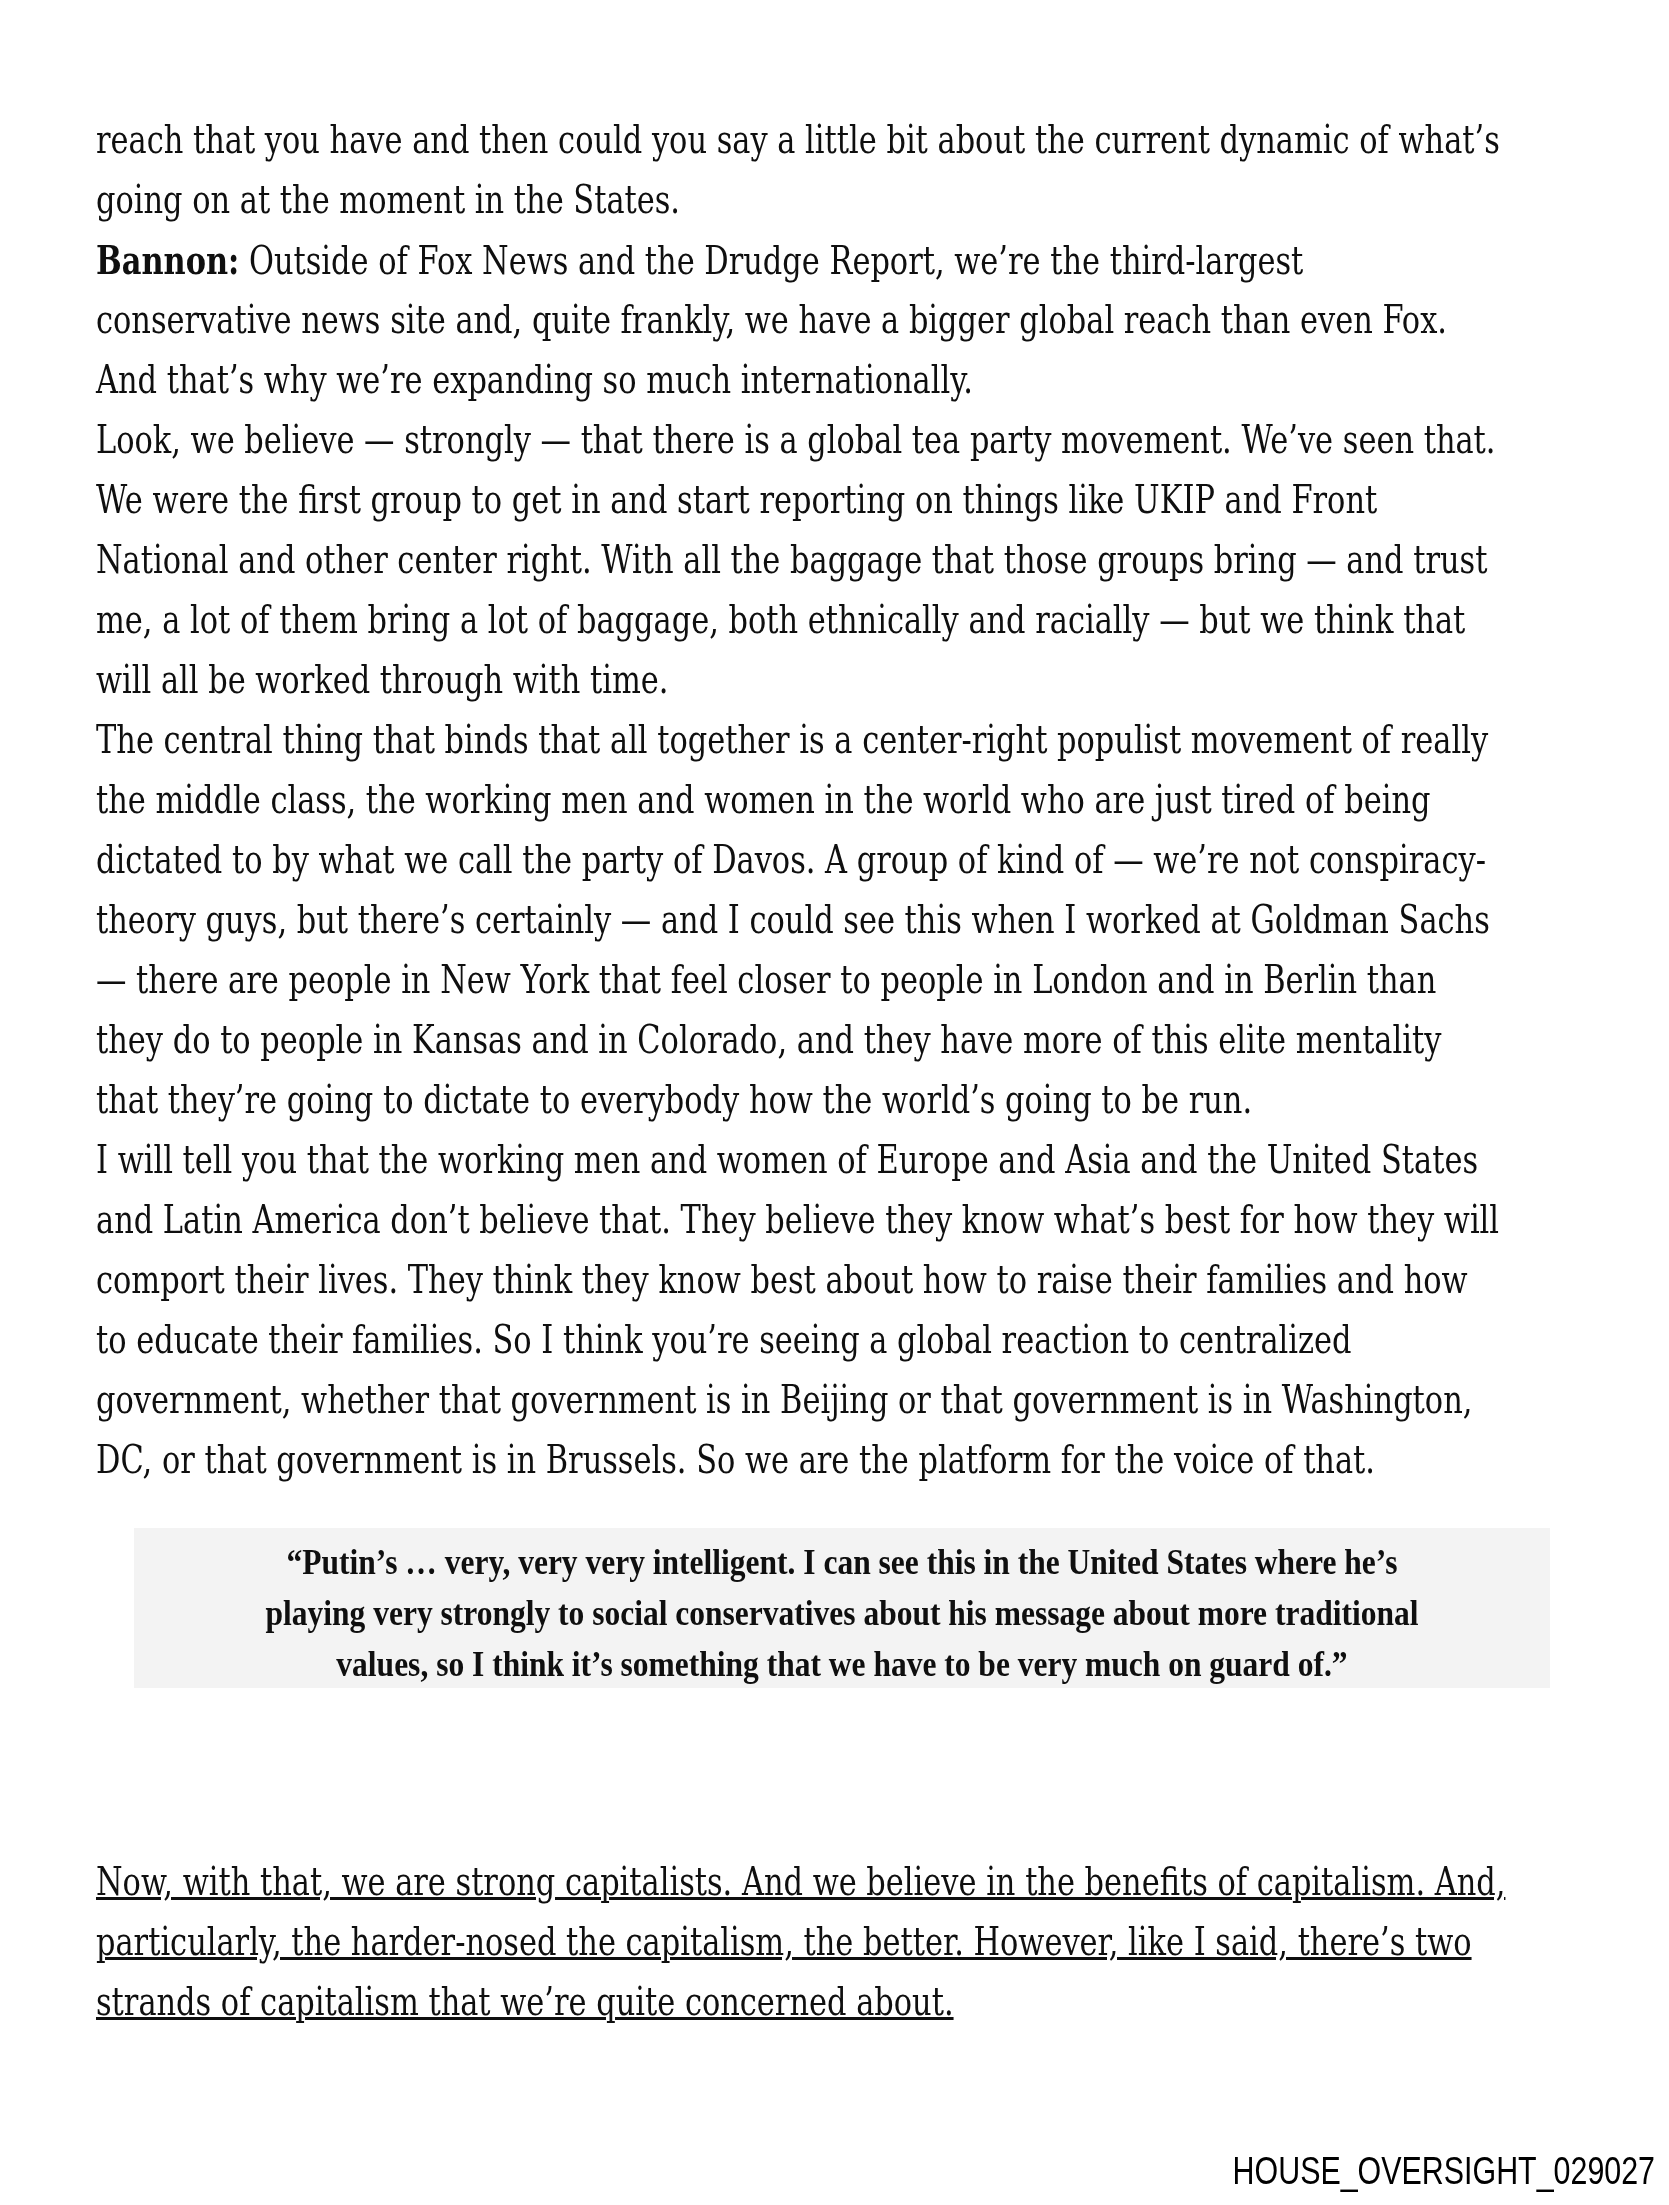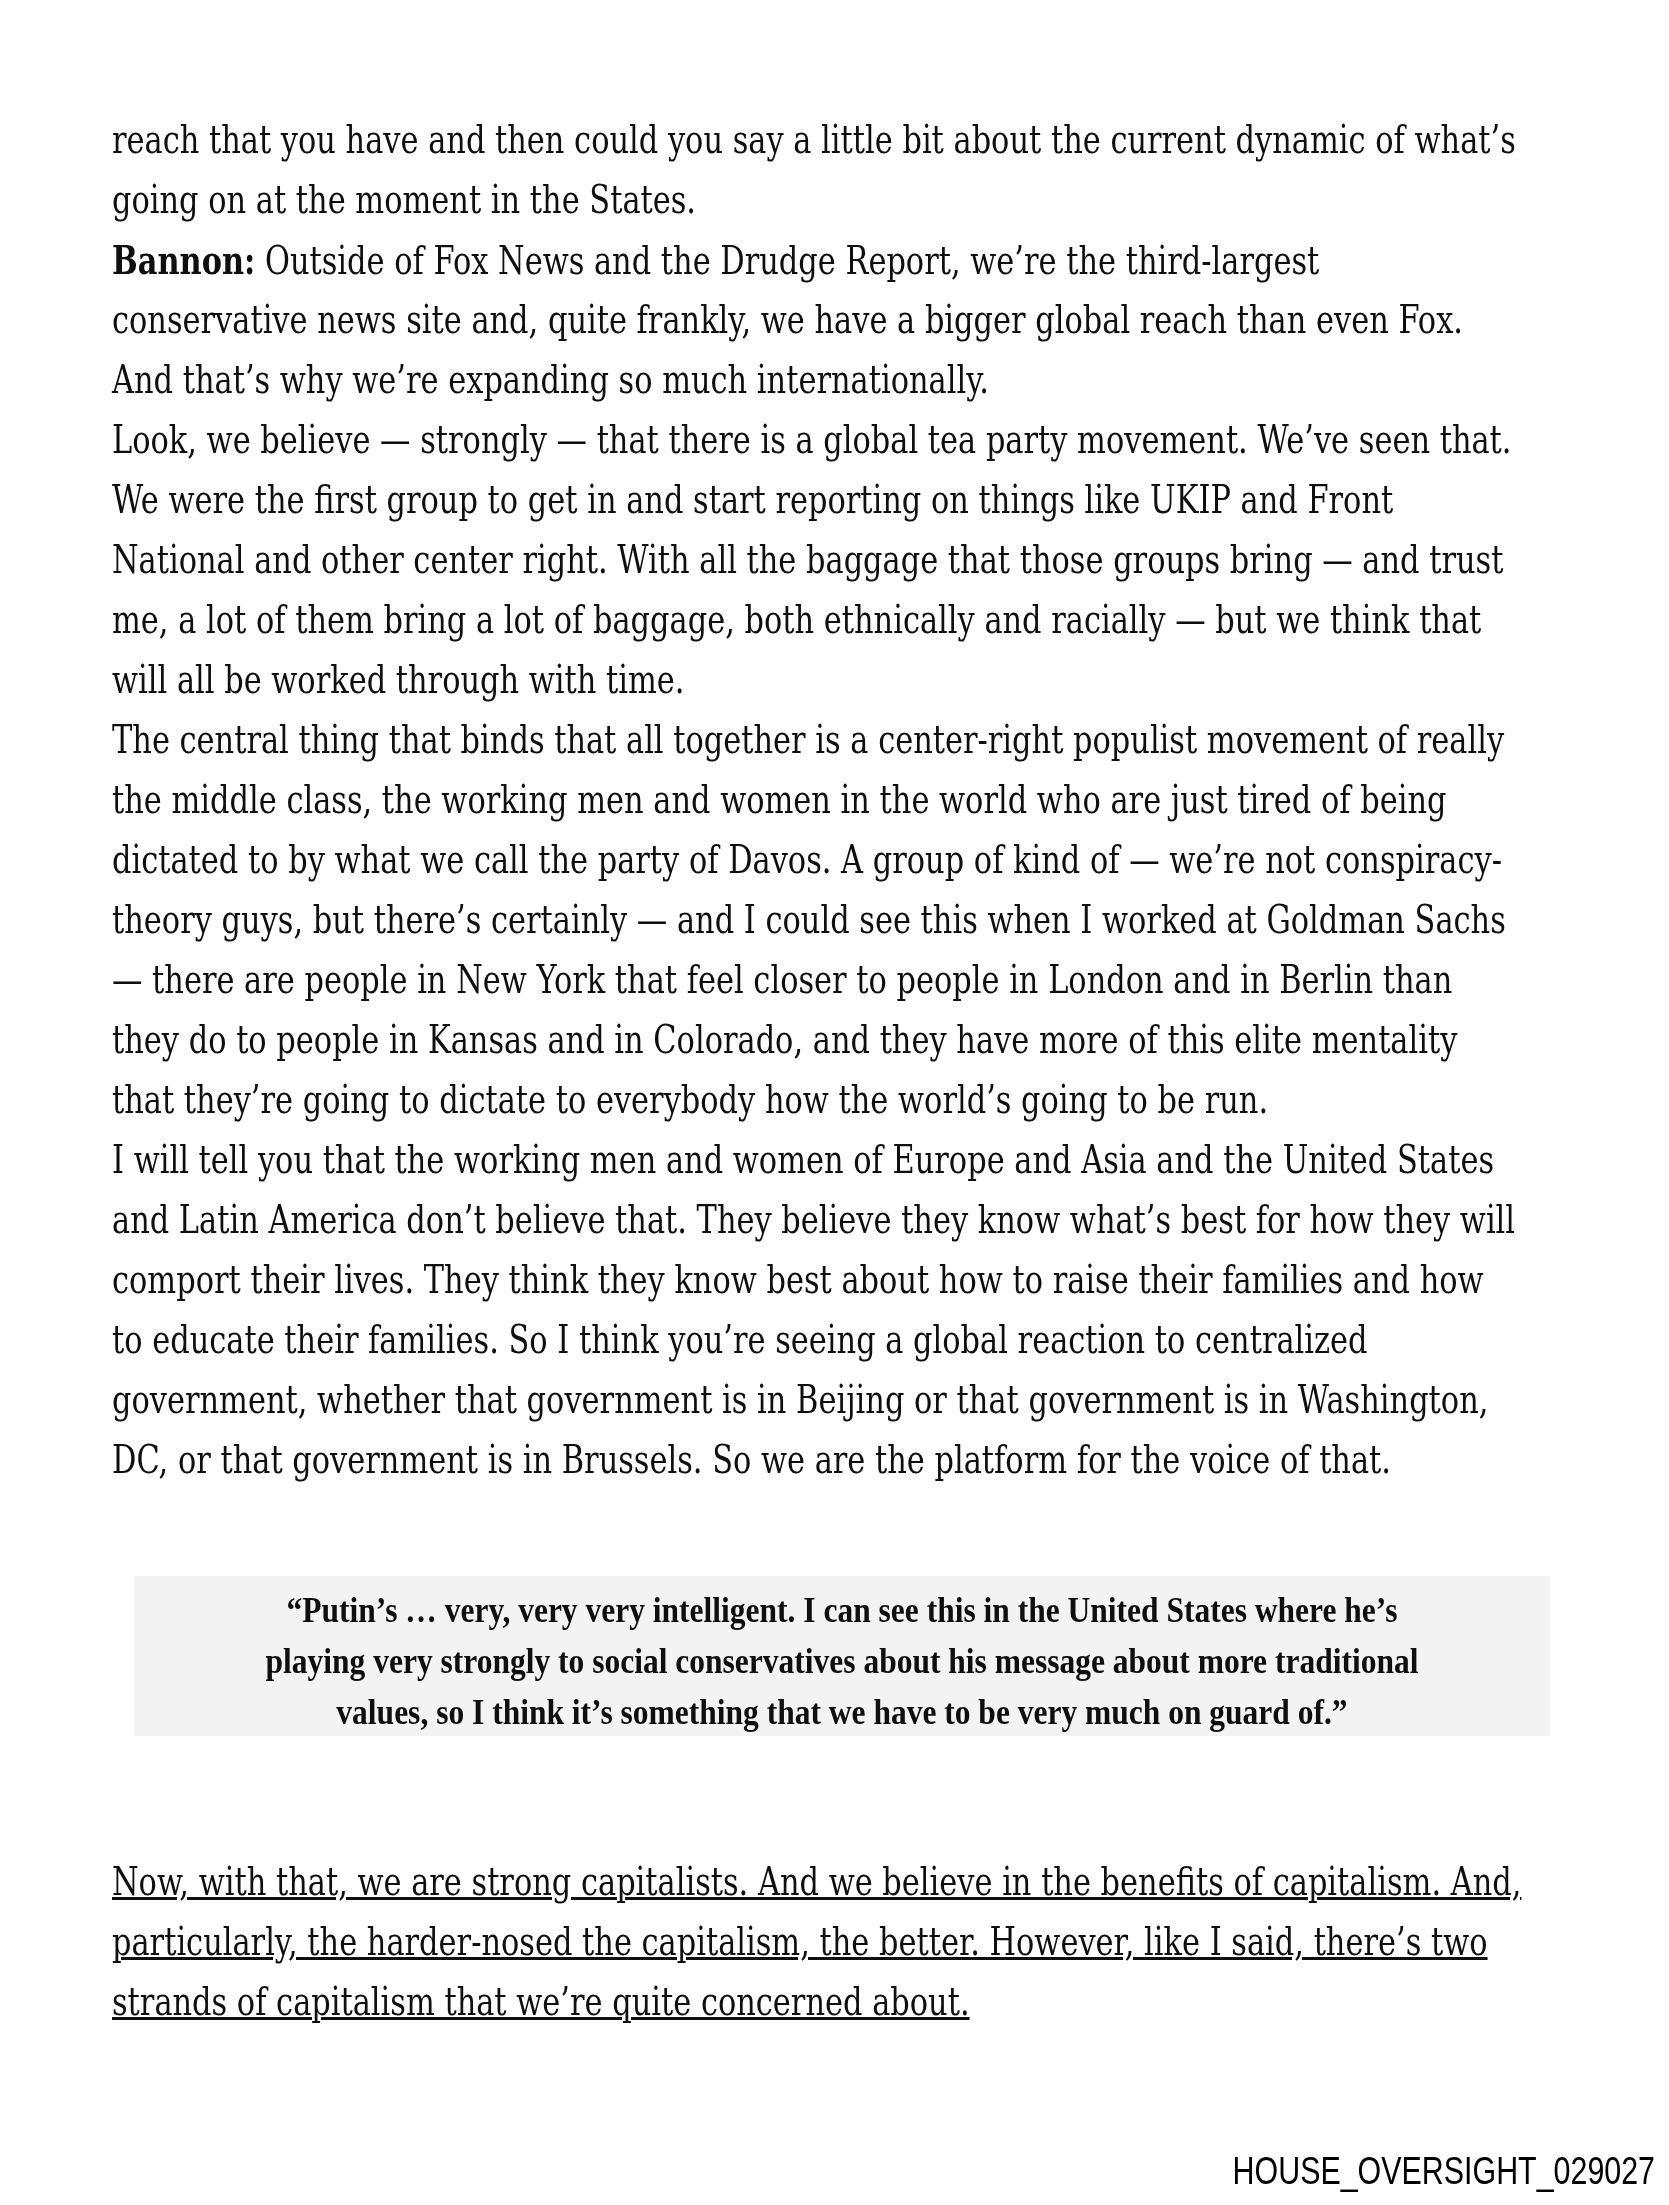--- a/index.html
+++ b/index.html
@@ -8,38 +8,38 @@
     height: 2205px;
     background: #ffffff;
     position: relative;
     overflow: hidden;
     font-family: "DejaVu Serif", serif;
     color: #0f0f0f;
   }
   .page { position: absolute; inset: 0; }
 
   
-  .text-col { position: absolute; left: 112px; width: 1479px; }
+  .text-col { position: absolute; left: 96px; width: 1479px; }
   #transcript { top: 110px; }
   #closing    { top: 1852px; text-decoration: underline; }
   .line {
     height: 60px;
     line-height: 60px;
     font-size: 39px;
     white-space: nowrap;
     transform: scaleX(0.78);
     transform-origin: 0 50%;
   }
   .line strong { font-weight: bold; }
 
   
   #pullquote {
     position: absolute;
     left: 134px;
-    top: 1576px;
+    top: 1528px;
     width: 1416px;
     height: 160px;
     box-sizing: border-box;
     padding-top: 9.2px;
     text-align: center;
   }
   .qline {
     height: 51px;
     line-height: 51px;
     font-size: 35px;

